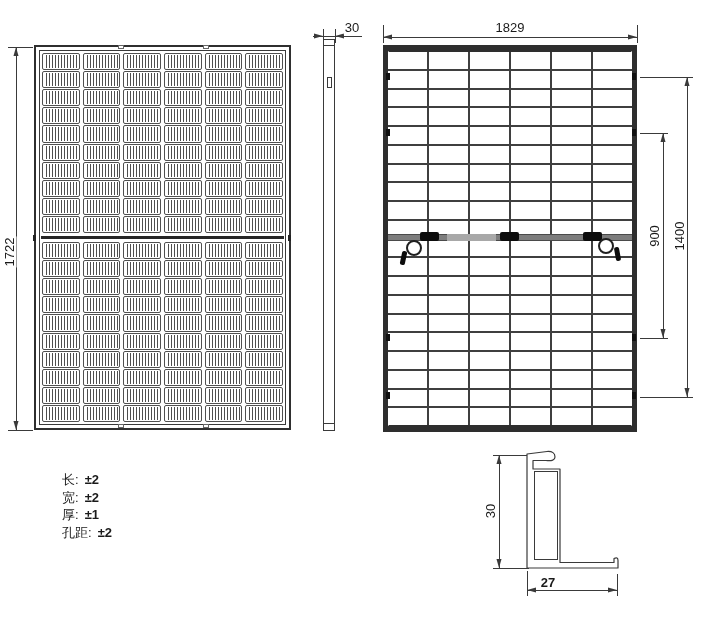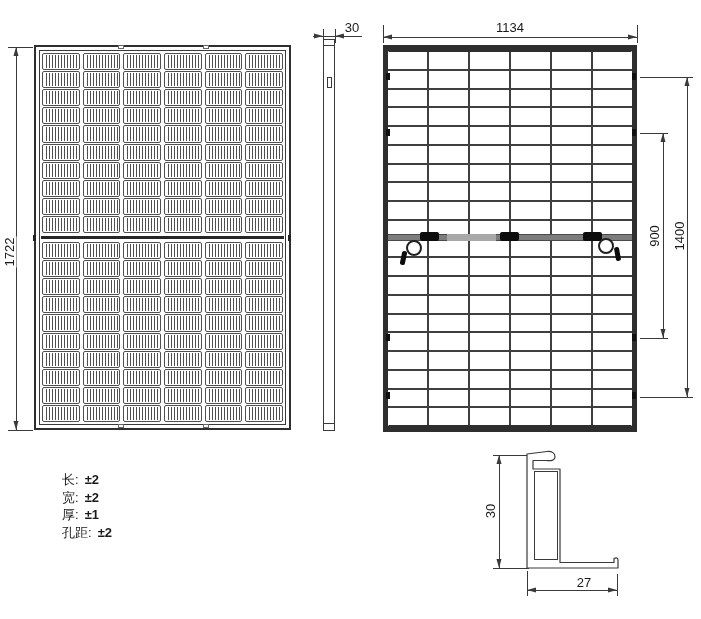--- a/index.html
+++ b/index.html
@@ -392,25 +392,25 @@
 
     <g>
       <path fill="#fff" stroke="#3a3a3a" stroke-width="1.2" stroke-linejoin="round" d="M527 454 L547 451.5 Q555 451 555 457 Q555 461.5 546 460.5 L533 460.5 L533 469 L560 469
            L560 562.5 L614 562.5 L614 558.5 Q618 556.5 618 560.5 L618 568 L527 568 Z"></path>
       <rect x="534.5" y="471.5" width="23" height="88" fill="#fff" stroke="#3a3a3a" stroke-width="1"></rect>
     </g>
   </svg>
 
   <div class="dim-label rot" style="left:9px;top:252px;">1722</div>
   <div class="dim-label" style="left:352px;top:27px;">30</div>
-  <div class="dim-label" style="left:510px;top:27px;">1134</div>
+  <div class="dim-label" style="left:510px;top:27px;">1829</div>
   <div class="dim-label rot" style="left:654px;top:236px;">900</div>
   <div class="dim-label rot" style="left:679px;top:236px;">1400</div>
   <div class="dim-label rot" style="left:490px;top:511px;">30</div>
-  <div class="dim-label" style="left:584px;top:582px;">27</div>
+  <div class="dim-label" style="left:548px;top:582px;font-weight:bold;">27</div>
 
   <div class="tol">
     <div class="tol-row">
       <span class="tol-label">长:</span>
       <span class="tol-value">±2</span>
     </div>
     <div class="tol-row">
       <span class="tol-label">宽:</span>
       <span class="tol-value">±2</span>
     </div>

